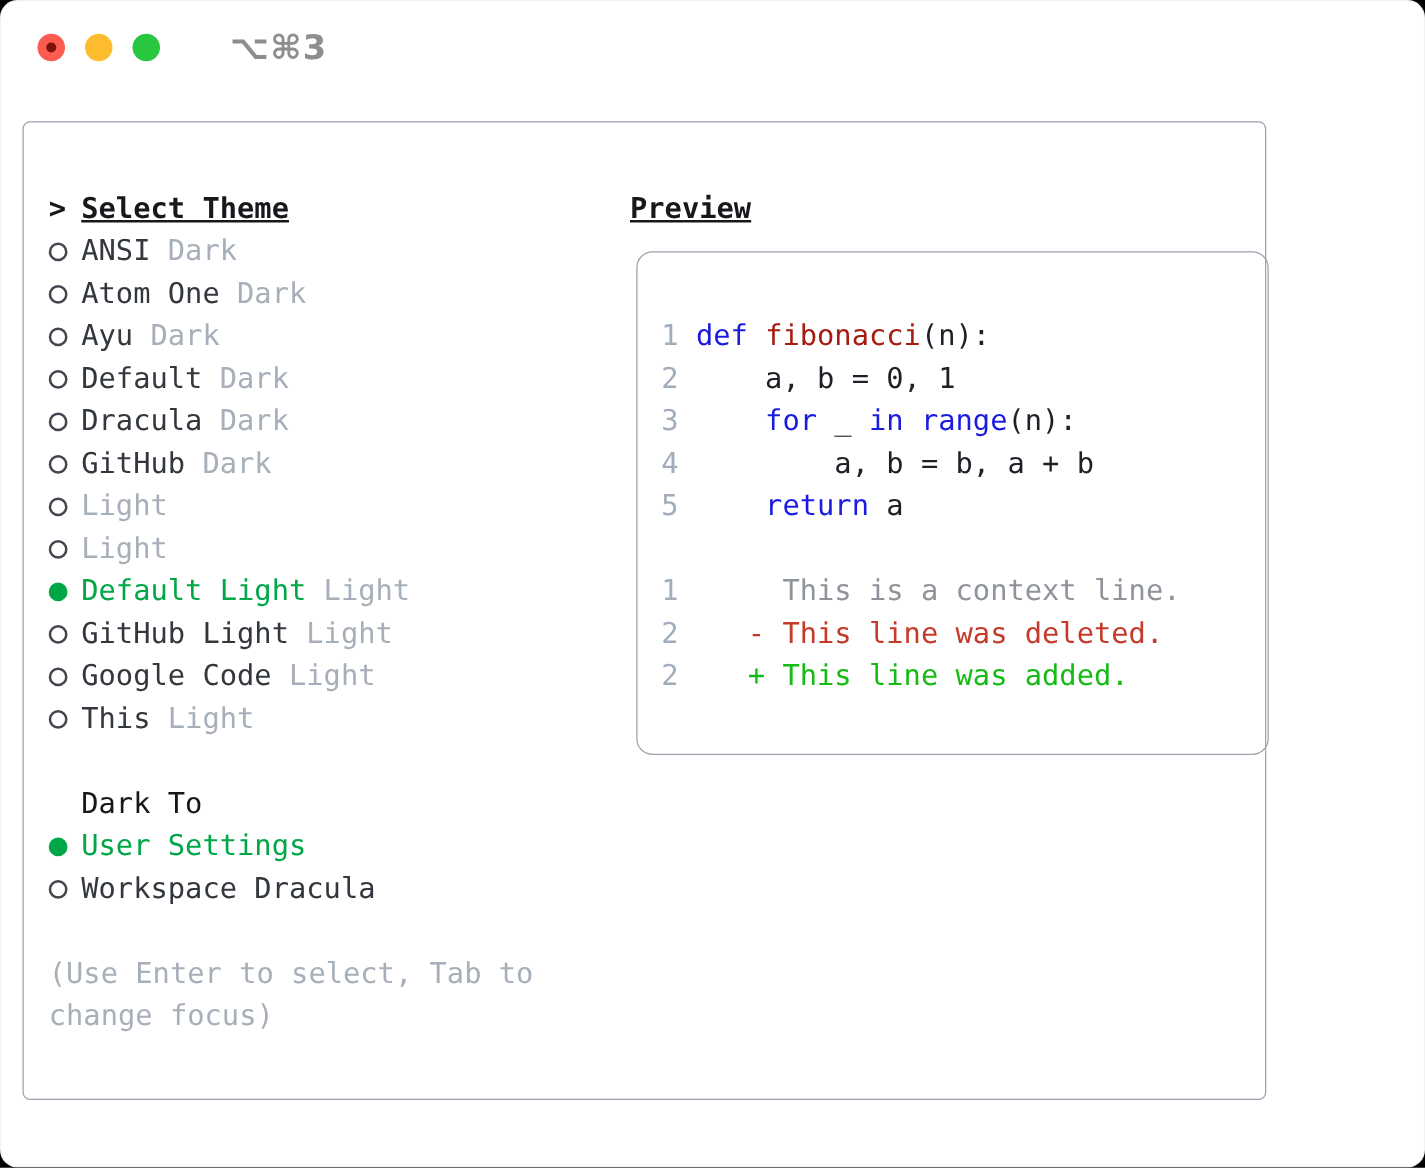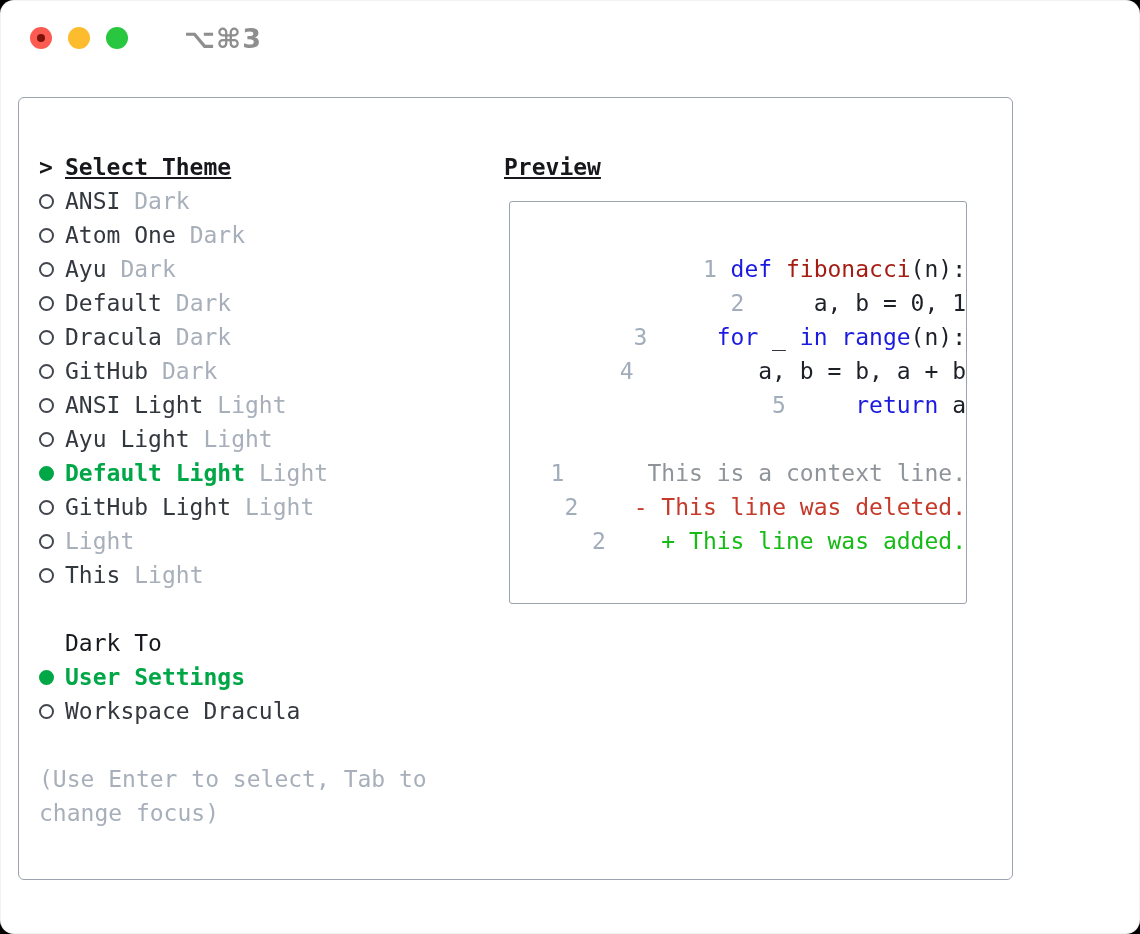--- a/index.html
+++ b/index.html
@@ -13,35 +13,35 @@
   .light-red{background:var(--traffic_red);}
   .light-red::after{content:"";position:absolute;left:7px;top:7px;width:8px;height:8px;border-radius:50%;background:var(--traffic_red_dot);}
   .light-yellow{background:var(--traffic_yellow);}
   .light-green{background:var(--traffic_green);}
   .win-title{margin-left:40px;font-family:"DejaVu Sans", sans-serif;font-size:27px;font-weight:600;color:var(--titlebar_gray);letter-spacing:1px;}
   
   .panel{position:absolute;left:18px;top:97px;width:995px;height:783px;box-sizing:border-box;
          border:1.5px solid var(--border_gray);border-radius:6px;
          padding:52px 0 0 20px;display:flex;font-size:23px;line-height:34px;}
   .left-col{width:440px;flex:none;}
-  .right-col{margin-left:25px;flex:none;text-align:right;}
+  .right-col{margin-left:25px;flex:none;}
   .row{height:34px;display:flex;align-items:center;white-space:pre;}
   .prompt{width:26px;flex:none;color:var(--heading_black);font-weight:bold;}
   .heading{color:var(--heading_black);font-weight:bold;text-decoration:underline;}
   .subheading{color:var(--heading_black);margin-left:26px;}
   .bullet{width:15px;height:15px;border-radius:50%;box-sizing:border-box;border:2px solid #42464e;margin-right:11px;flex:none;}
   .bullet.sel{border-color:var(--accent_green);background:var(--accent_green);}
   .opt-name{color:var(--text_dark);}
-  .opt-name.sel{color:var(--accent_green);font-weight:bold;}
+  .opt-name.sel{color:var(--accent_green);}
   .opt-variant{color:var(--muted_gray);}
   .spacer{height:34px;}
   .help{color:var(--muted_gray);width:430px;white-space:normal;}
   
-  .preview-box{margin-top:17px;margin-left:5px;width:458px;height:403px;box-sizing:border-box;
-               border:1.5px solid var(--border_gray);border-radius:3px;
+  .preview-box{margin-top:17px;margin-left:5px;width:506px;height:403px;box-sizing:border-box;
+               border:1.5px solid var(--border_gray);border-radius:13px;
                padding:50px 0 0 19px;overflow:hidden;}
   pre{margin:0;font:inherit;line-height:34px;white-space:pre;font-size:23px;}
   .num{color:var(--line_number_gray);}
   .tok-kw{color:var(--keyword_blue);}
   .tok-fn{color:var(--function_red);}
   .tok-pl{color:#1d2127;}
   .diff-context{color:var(--context_gray);}
   .diff-deleted{color:var(--deleted_red);}
   .diff-added{color:var(--added_green);}
 </style>
@@ -65,25 +65,25 @@
         <span class="heading">Select Theme</span>
       </div>
 
       <div id="theme-list">
           <div class="row"><span class="bullet"></span><span class="opt-name">ANSI </span><span class="opt-variant">Dark</span></div>
           <div class="row"><span class="bullet"></span><span class="opt-name">Atom One </span><span class="opt-variant">Dark</span></div>
           <div class="row"><span class="bullet"></span><span class="opt-name">Ayu </span><span class="opt-variant">Dark</span></div>
           <div class="row"><span class="bullet"></span><span class="opt-name">Default </span><span class="opt-variant">Dark</span></div>
           <div class="row"><span class="bullet"></span><span class="opt-name">Dracula </span><span class="opt-variant">Dark</span></div>
           <div class="row"><span class="bullet"></span><span class="opt-name">GitHub </span><span class="opt-variant">Dark</span></div>
-          <div class="row"><span class="bullet"></span><span class="opt-name">ANSI Light </span><span class="opt-variant">Light</span></div>
-          <div class="row"><span class="bullet"></span><span class="opt-name">Ayu Light </span><span class="opt-variant">Light</span></div>
+          <div class="row"><span class="bullet"></span><span class="opt-variant">Light</span></div>
+          <div class="row"><span class="bullet"></span><span class="opt-variant">Light</span></div>
           <div class="row"><span class="bullet sel"></span><span class="opt-name sel">Default Light </span><span class="opt-variant">Light</span></div>
           <div class="row"><span class="bullet"></span><span class="opt-name">GitHub Light </span><span class="opt-variant">Light</span></div>
-          <div class="row"><span class="bullet"></span><span class="opt-variant">Light</span></div>
+          <div class="row"><span class="bullet"></span><span class="opt-name">Google Code </span><span class="opt-variant">Light</span></div>
           <div class="row"><span class="bullet"></span><span class="opt-name">This </span><span class="opt-variant">Light</span></div>
         </div>
 
       <div class="spacer"></div>
 
       <div class="row">
         <span class="subheading">Dark To</span>
       </div>
 
       <div id="apply-list">

